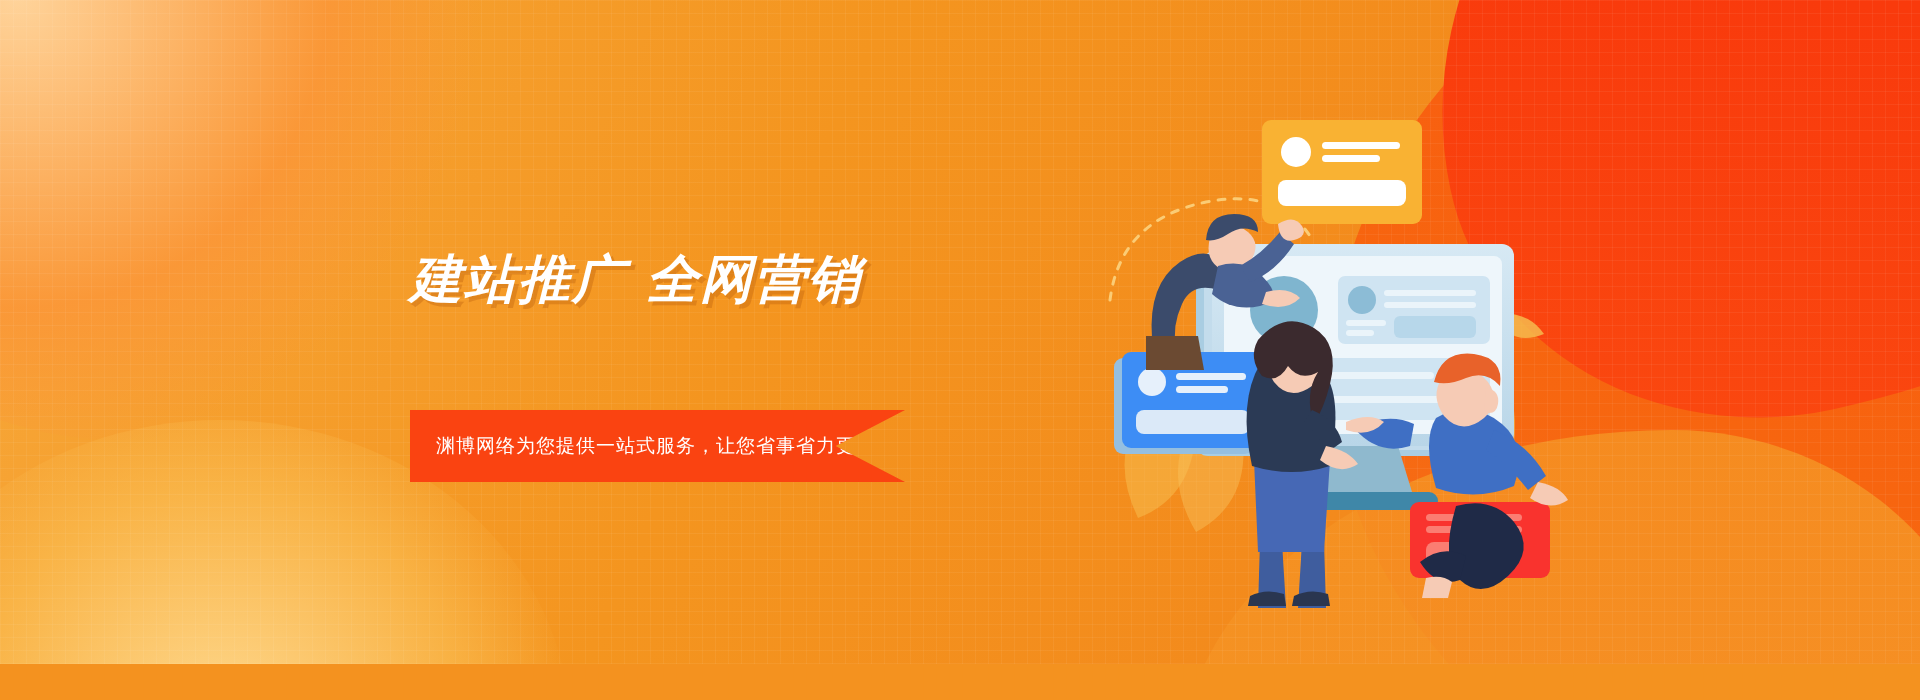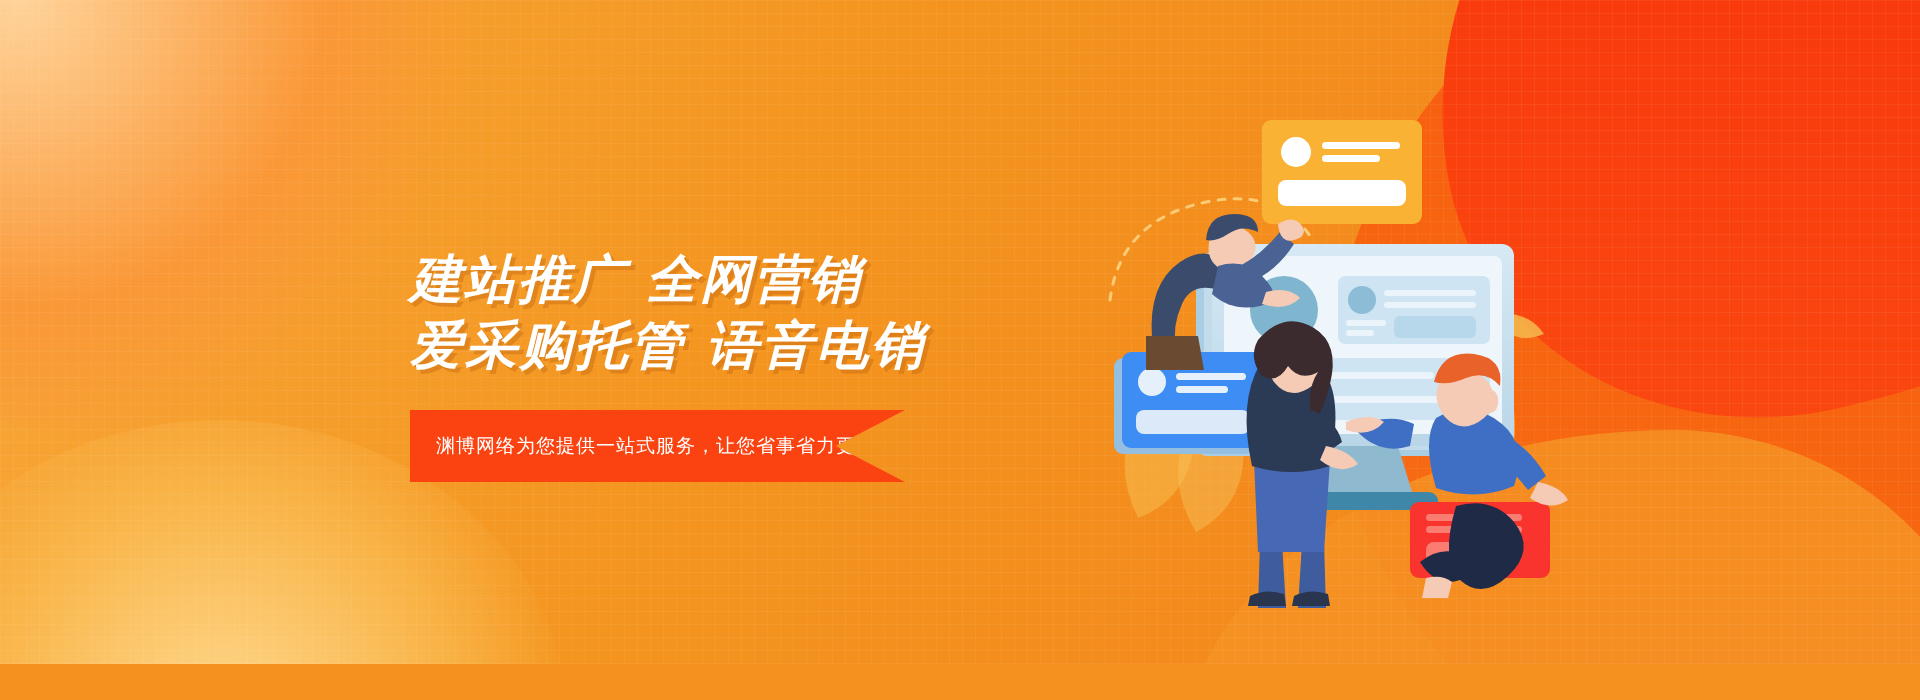--- a/index.html
+++ b/index.html
@@ -237,20 +237,19 @@
         <path d="M256 312 q24 -10 38 0 q-14 16 -38 8 Z" fill="#f6cbb5"></path>
         <path d="M352 268 q28 -18 46 4 q14 20 -4 36 q-22 18 -40 -2 q-14 -20 -2 -38 Z" fill="#f6cbb5"></path>
         <path d="M344 272 q8 -32 40 -28 q30 4 26 32 q-14 -16 -34 -8 q-18 8 -32 4 Z" fill="#e8622a"></path>
         <path d="M396 278 q14 2 12 16 q-2 12 -14 8 Z" fill="#f6cbb5"></path>
       </g>
     </svg>
   </div>
 
   <div class="copy">
     <div class="headline l1">建站推广 全网营销</div>
-    <div class="headline l2">爱采购托管  语音电销</div>
   </div>
 
   <div class="ribbon">
     <span class="ribbon-text">渊博网络为您提供一站式服务，让您省事省力更省心</span>
   </div>
 
 </div>
 
 </body></html>

